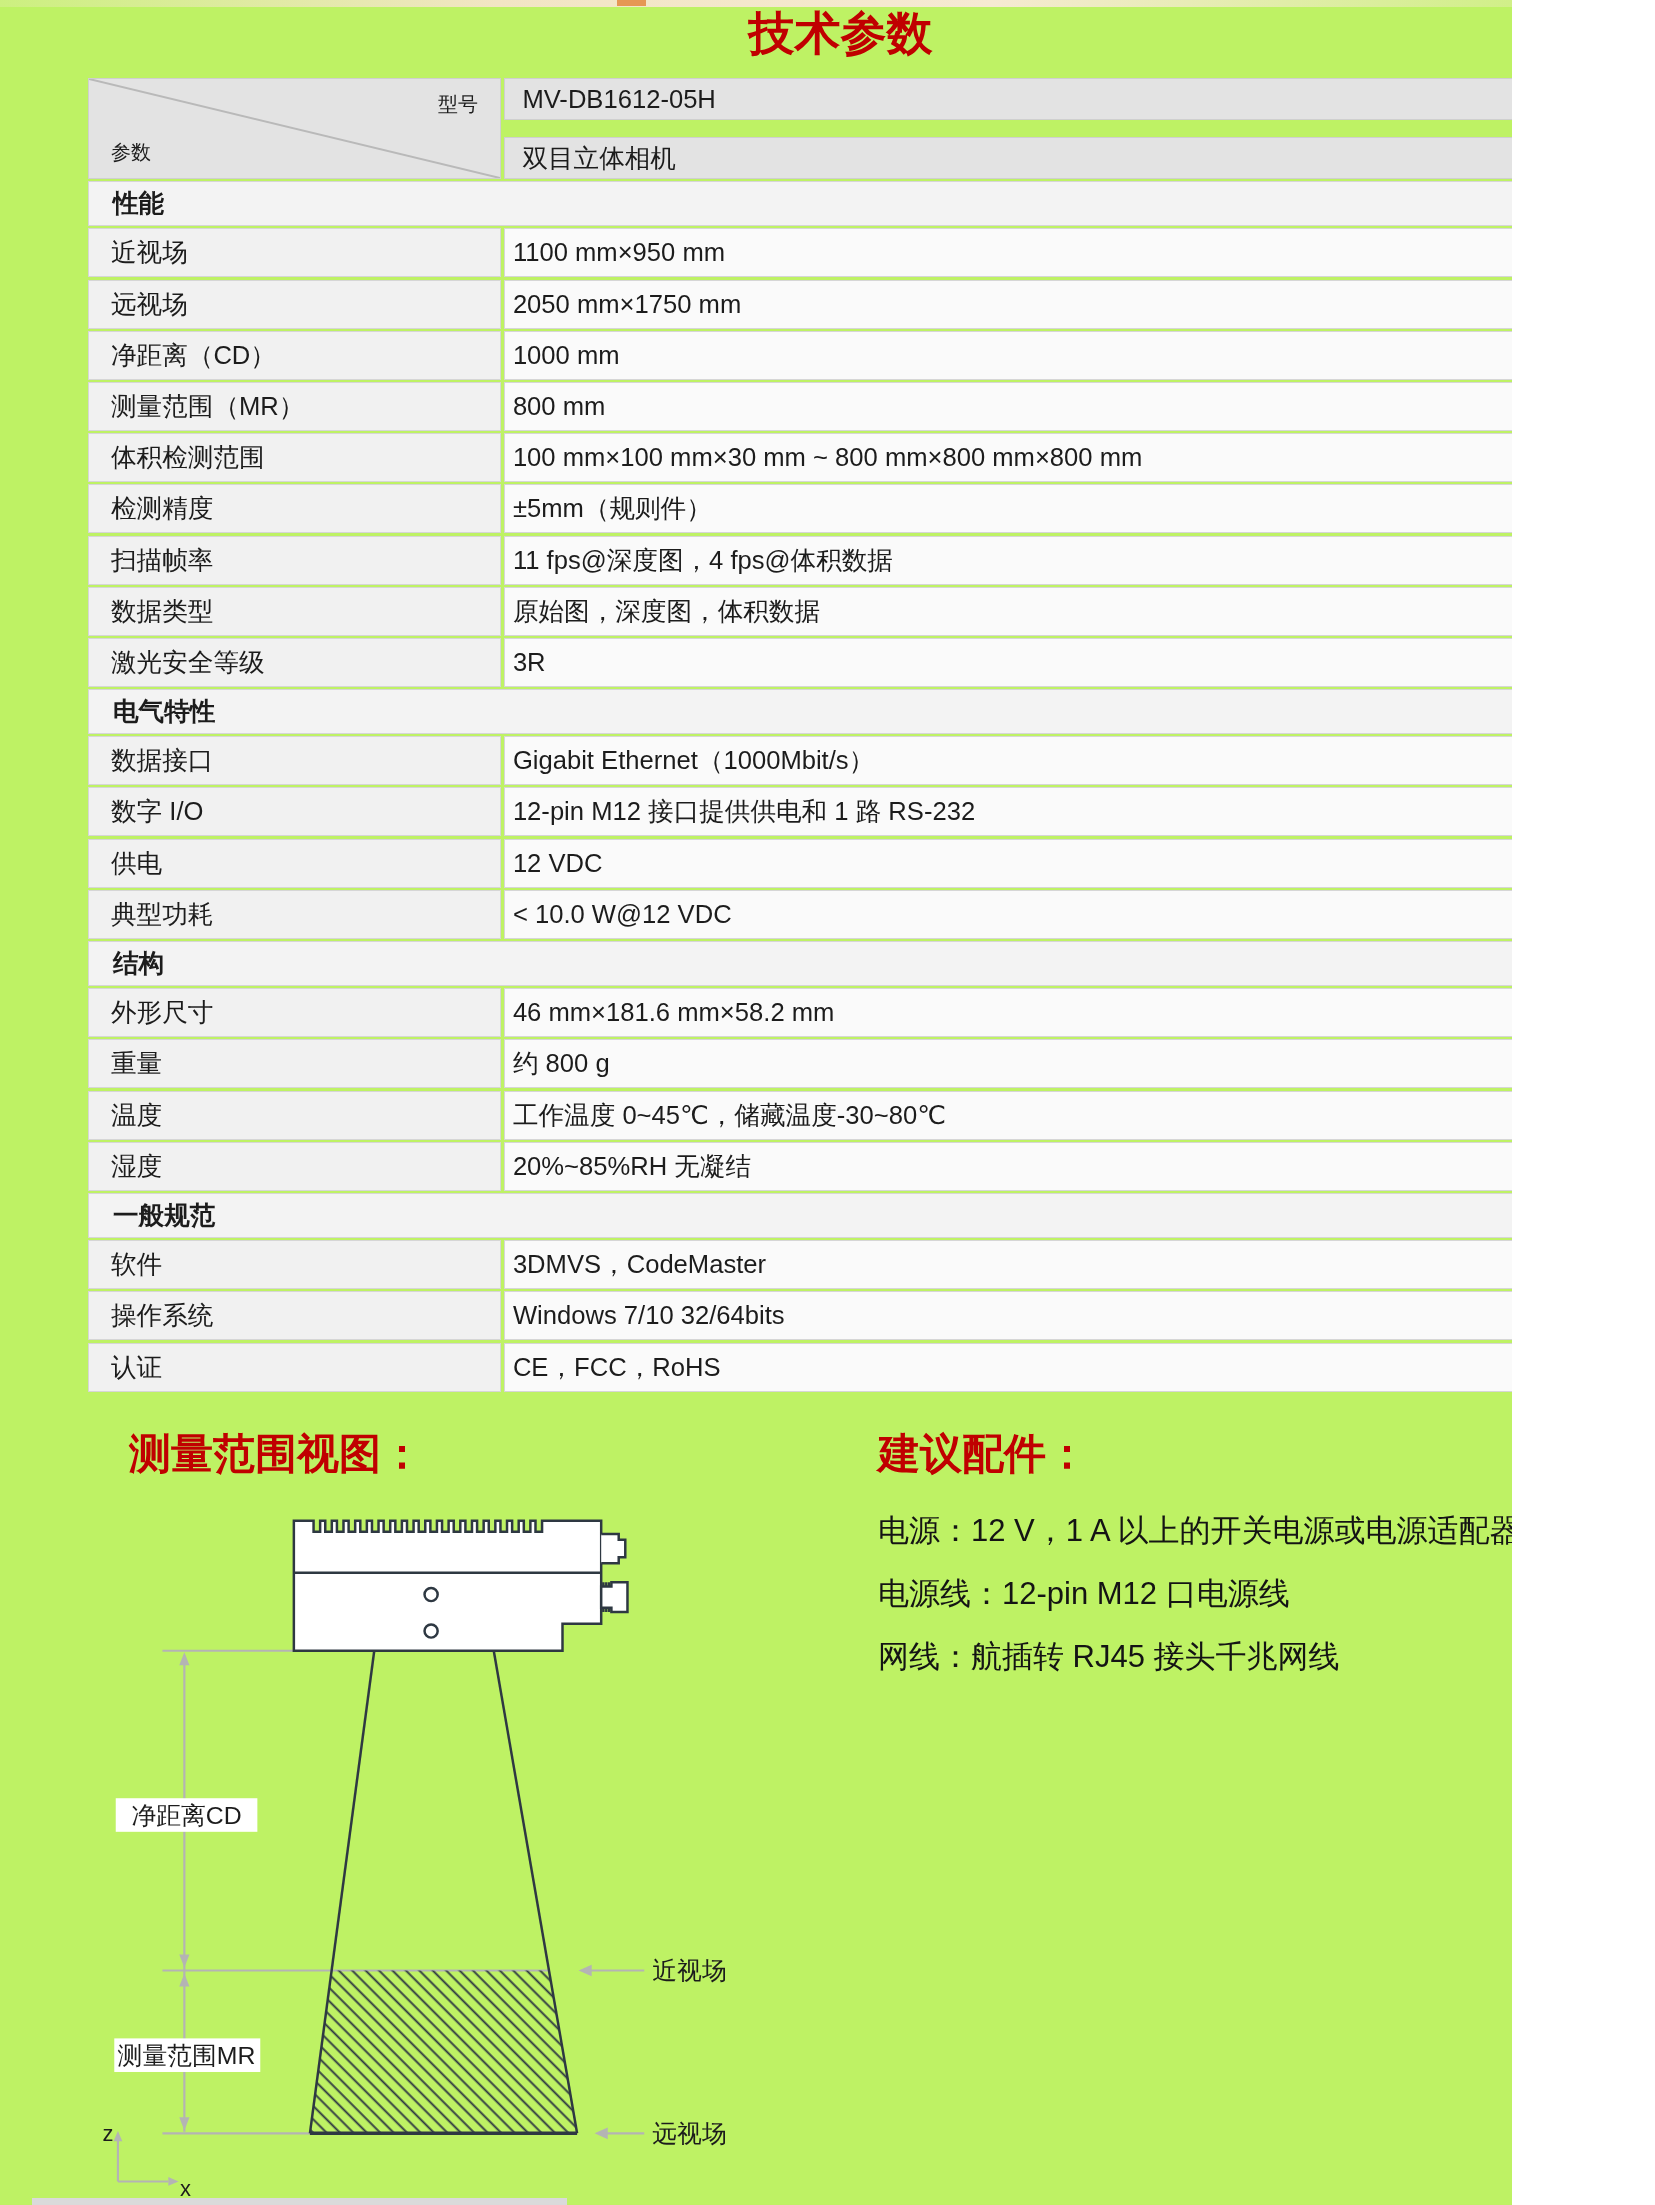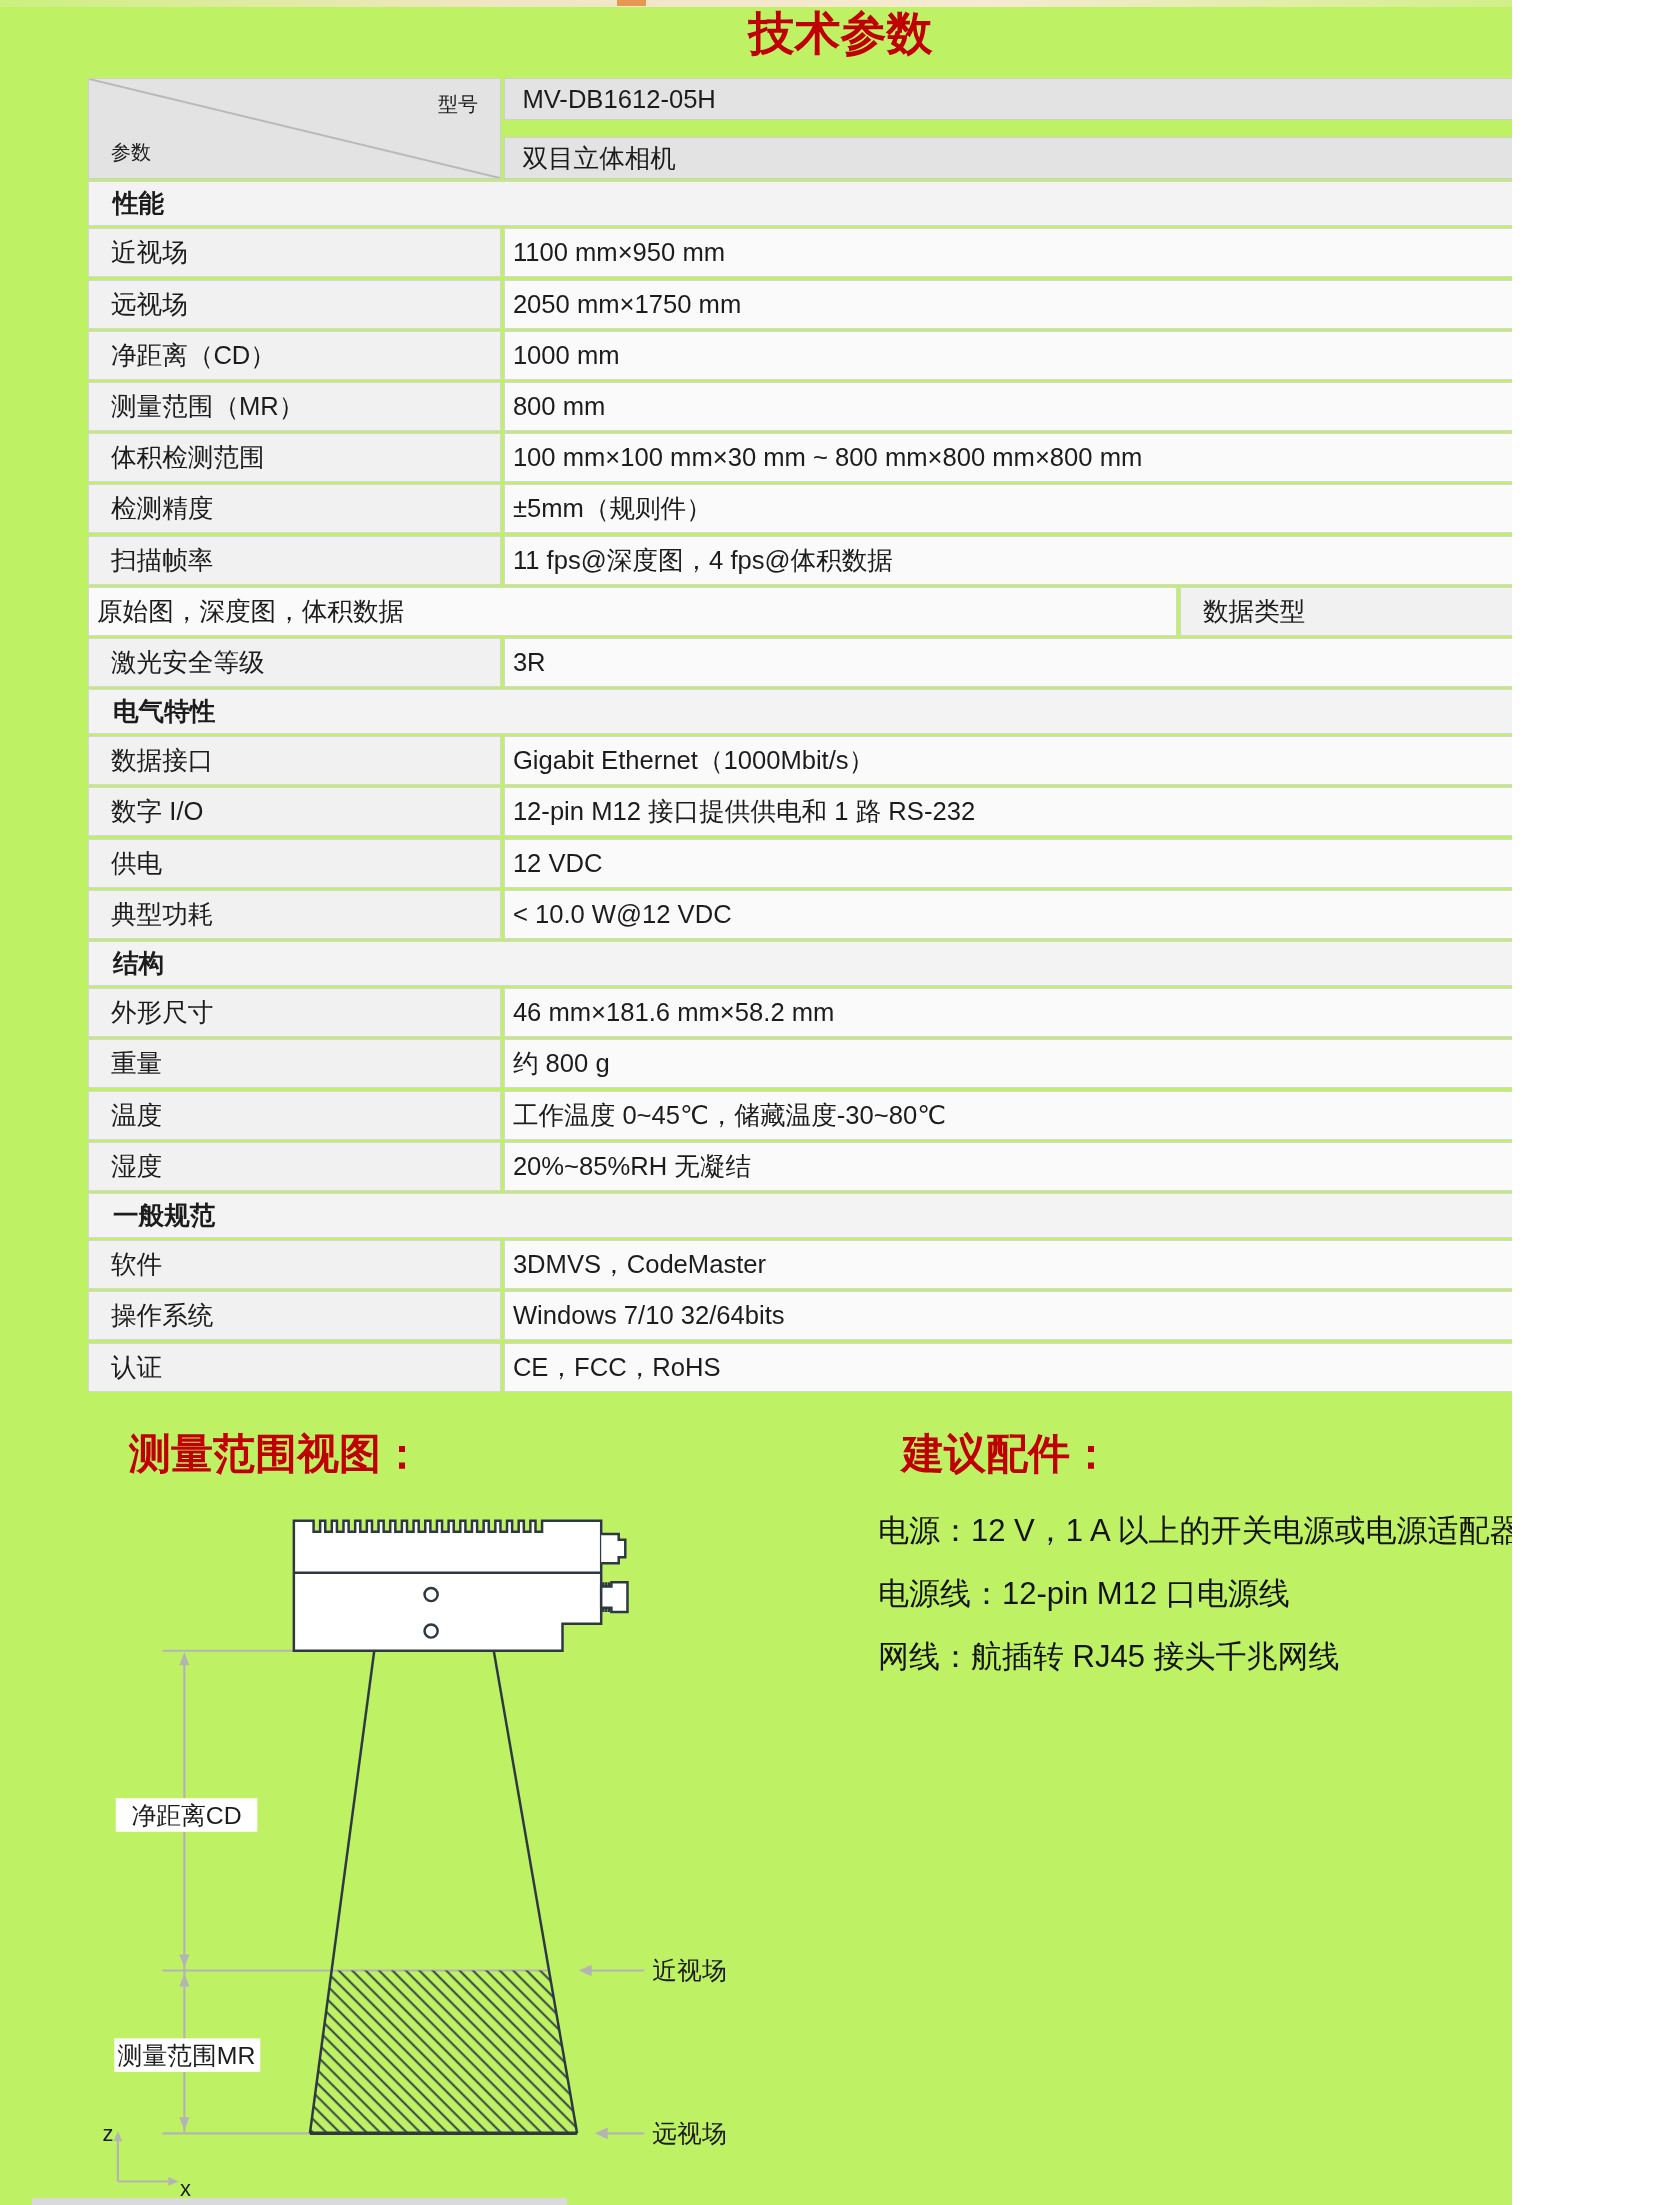--- a/index.html
+++ b/index.html
@@ -31,21 +31,21 @@
        background:var(--section-cell-bg);display:flex;align-items:center;
        padding-left:24px;font-size:25.6px;font-weight:700;}
   .row{display:flex;gap:2.9px;height:49px;margin-bottom:2.2px;}
   .cell{box-sizing:border-box;border:0.7px solid #d6d6d6;display:flex;align-items:center;font-size:25.6px;}
   .cell.label{width:413px;background:var(--label-cell-bg);padding-left:22px;}
   .cell.value{flex:1;background:var(--value-cell-bg);padding-left:8px;text-align:center;}
 
   
   .h-red{position:absolute;font-size:42px;font-weight:700;color:var(--accent-red);white-space:nowrap;}
   #diagram-heading{left:93px;top:1426px;margin-left:36px;}
-  #accessories-heading{left:878px;top:1426px;margin-left:24px;}
+  #accessories-heading{left:878px;top:1426px;}
 
   
   #accessory-list{position:absolute;left:878px;top:1499px;width:767px;}
   .acc-line{height:63px;display:flex;align-items:center;font-size:31px;color:#141414;white-space:nowrap;}
 
   
   #fov-diagram{position:absolute;left:88px;top:1490px;}
   .ln-dark{stroke:var(--line-dark);stroke-width:3.4;fill:none;}
   .ln-dark-thick{stroke:var(--line-dark);stroke-width:5;fill:none;}
   .ln-gray{stroke:var(--dim-gray);stroke-width:3;fill:none;}
@@ -104,22 +104,22 @@
         </div>
         <div class="row">
           <div class="cell label">检测精度</div>
           <div class="cell value">±5mm（规则件）</div>
         </div>
         <div class="row">
           <div class="cell label">扫描帧率</div>
           <div class="cell value">11 fps@深度图，4 fps@体积数据</div>
         </div>
         <div class="row">
+          <div class="cell label">数据类型</div>
           <div class="cell value">原始图，深度图，体积数据</div>
-          <div class="cell label">数据类型</div>
         </div>
         <div class="row">
           <div class="cell label">激光安全等级</div>
           <div class="cell value">3R</div>
         </div>
         <div class="sec">电气特性</div>
         <div class="row">
           <div class="cell label">数据接口</div>
           <div class="cell value">Gigabit Ethernet（1000Mbit/s）</div>
         </div>

